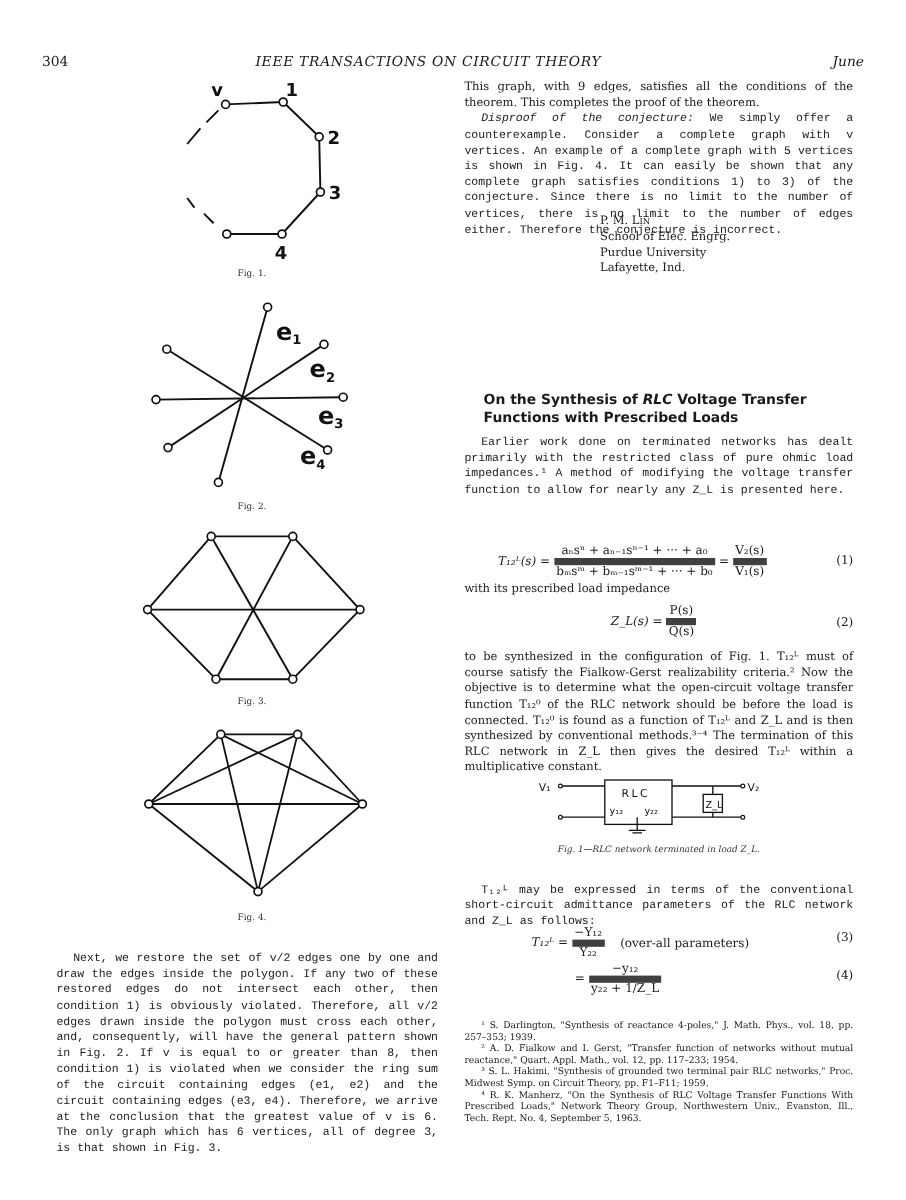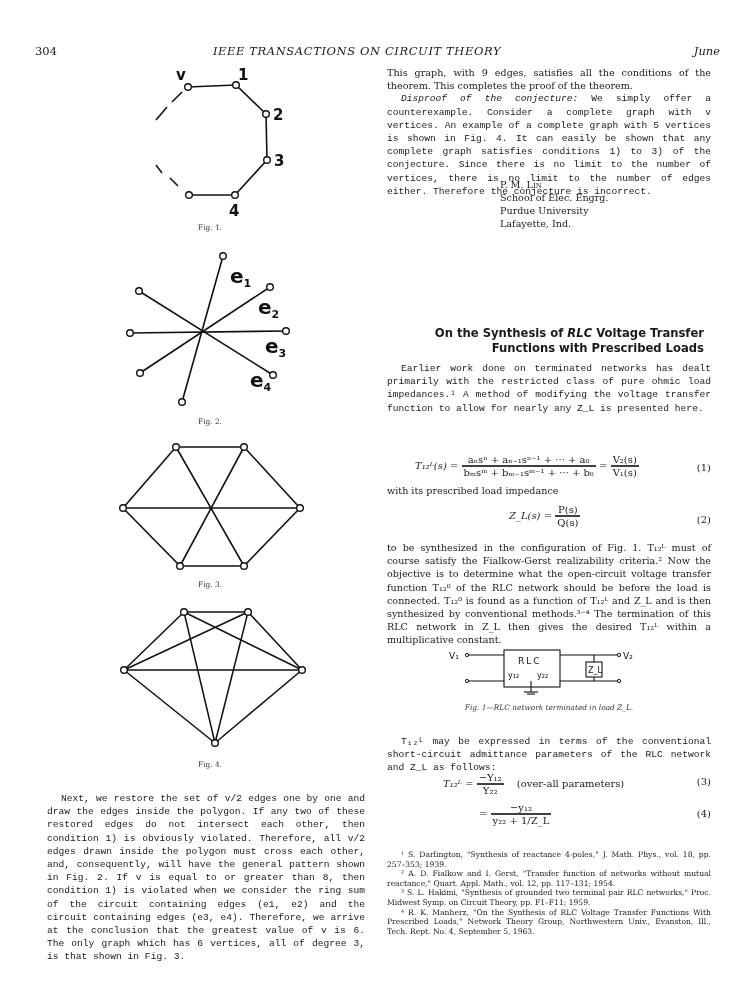--- a/index.html
+++ b/index.html
@@ -11,21 +11,21 @@
   .month { right:35px; font-style:italic; }
   .col { font-size:9.6px; line-height:13.2px; text-align:justify; }
   .col p { margin:0; }
   .ind { text-indent:14px;font-family:Liberation Mono, monospace; }
   .sig { text-align:left; font-size:9.6px; line-height:13px; }
   .art-title { font-family:"DejaVu Sans", sans-serif; font-weight:bold; font-size:11.6px; line-height:15px; }
   .eq { font-size:10px; }
   .eqnum { position:absolute; right:0; }
   .frac { display:inline-block; vertical-align:middle; text-align:center; }
   .frac span { display:block; padding:0 2px; }
-  .frac .num { border-bottom:2px solid #404040; }
+  .frac .num { border-bottom:6px solid #404040; }
   .figcap { font-size:7.4px; text-align:center; color:#333; }
   .fn { font-size:7.6px; line-height:9.6px; text-align:justify; }
   .fn p { margin:0; }
   svg text { font-family:"DejaVu Sans", sans-serif; }
   i { font-style:italic; }
 </style>
 </head>
 <body>
 
 <div class="abs hdr page-num">304</div>
@@ -143,21 +143,21 @@
   <p class="ind"><i>Disproof of the conjecture:</i><span> We simply offer a counterexample. Consider a complete graph with v vertices. An example of a complete graph with 5 vertices is shown in Fig. 4. It can easily be shown that any complete graph satisfies conditions 1) to 3) of the conjecture. Since there is no limit to the number of vertices, there is no limit to the number of edges either. Therefore the conjecture is incorrect.</span></p>
 </div>
 
 <div class="abs sig" style="left:500px;top:178px;width:211px;">
   <div style="font-variant:small-caps;">P. M. Lin</div>
   <div>School of Elec. Engrg.</div>
   <div>Purdue University</div>
   <div>Lafayette, Ind.</div>
 </div>
 
-<div class="abs art-title" style="left:374px;top:326px;width:330px;text-align:right;">
+<div class="abs art-title" style="left:403px;top:326px;width:330px;">
   <span>On the Synthesis of </span><i>RLC</i><span> Voltage Transfer Functions with Prescribed Loads</span>
 </div>
 
 <div class="abs col" style="left:387px;top:362px;width:324px;">
   <p class="ind">Earlier work done on terminated networks has dealt primarily with the restricted class of pure ohmic load impedances.¹ A method of modifying the voltage transfer function to allow for nearly any Z_L is presented here.</p>
 </div>
 
 <div class="abs eq" style="left:387px;top:450px;width:324px;height:32px;">
   <div style="position:absolute;left:28px;top:4px;white-space:nowrap;">
     <span style="font-style:italic;">T₁₂ᴸ(s) =</span>
@@ -227,16 +227,16 @@
 <div class="abs eq" style="left:387px;top:802px;width:324px;height:34px;">
   <div style="position:absolute;left:92px;top:0px;white-space:nowrap;">
     <span>=</span>
     <span class="frac"><span class="num">−y₁₂</span><span>y₂₂ + 1/Z_L</span></span>
   </div>
   <span class="eqnum" style="top:6px;">(4)</span>
 </div>
 
 <div class="abs fn" style="left:387px;top:850px;width:324px;">
   <p style="text-indent:14px;">¹ S. Darlington, "Synthesis of reactance 4-poles," J. Math. Phys., vol. 18, pp. 257–353; 1939.</p>
-  <p style="text-indent:14px;">² A. D. Fialkow and I. Gerst, "Transfer function of networks without mutual reactance," Quart. Appl. Math., vol. 12, pp. 117–131; 1954.</p>
+  <p style="text-indent:14px;">² A. D. Fialkow and I. Gerst, "Transfer function of networks without mutual reactance," Quart. Appl. Math., vol. 12, pp. 117–233; 1954.</p>
   <p style="text-indent:14px;">³ S. L. Hakimi, "Synthesis of grounded two terminal pair RLC networks," Proc. Midwest Symp. on Circuit Theory, pp. F1–F11; 1959.</p>
   <p style="text-indent:14px;">⁴ R. K. Manherz, "On the Synthesis of RLC Voltage Transfer Functions With Prescribed Loads," Network Theory Group, Northwestern Univ., Evanston, Ill., Tech. Rept. No. 4, September 5, 1963.</p>
 </div>
 
 </body></html>

